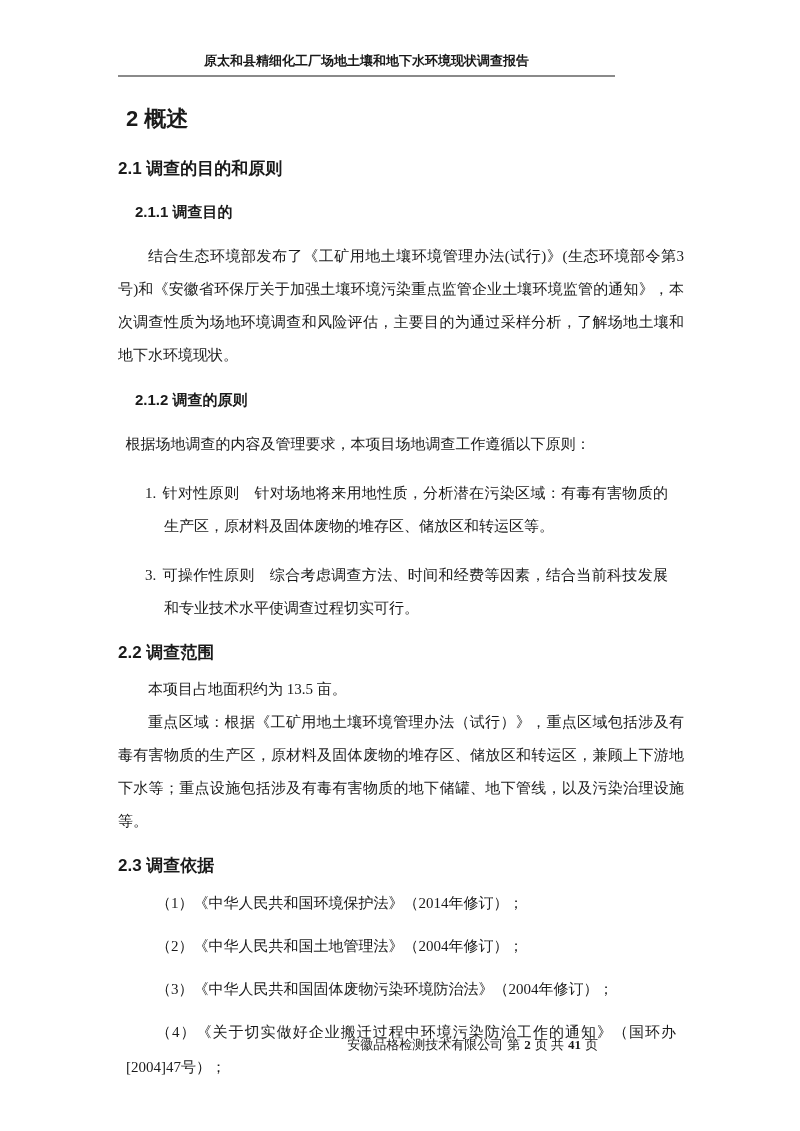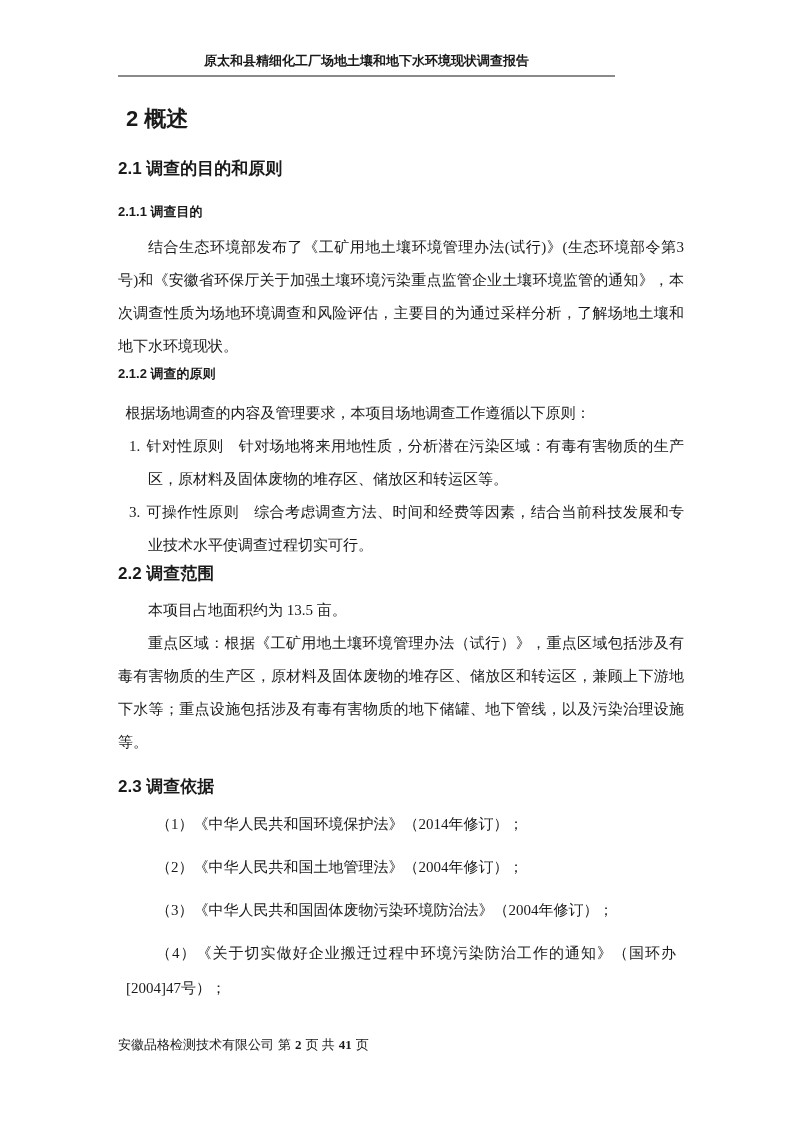--- a/index.html
+++ b/index.html
@@ -26,48 +26,48 @@
     font-weight:bold;font-size:22px;line-height:28px;
     margin:10px 0 0 8px;
   }
   .h2{
     font-family:"Liberation Sans","DejaVu Sans",sans-serif;
     font-weight:bold;font-size:17px;line-height:24px;
     margin:0;
   }
   .h3{
     font-family:"Liberation Sans","DejaVu Sans",sans-serif;
-    font-weight:bold;font-size:13px;line-height:22px;
-    margin:0;
+    font-weight:bold;font-size:15px;line-height:22px;
+    margin:17px;
   }
   .mt24{margin-top:24px;}
   .mt20{margin-top:20px;}
   .mt12{margin-top:12px;}
   .mt8{margin-top:8px;}
   .mt4{margin-top:16px;}
   .mt6{margin-top:6px;}
   p{
     margin:0;
     font-size:15px;line-height:33px;
     text-align:justify;
   }
   p.indent{text-indent:2em;}
   p.small-indent{text-indent:0.5em;}
   .oli{
     padding-left:30px;
     text-indent:-19px;
     text-align:justify;
     font-size:15px;line-height:33px;
-    margin:0;
+    margin:16px;
   }
   .oli .num{padding-right:6px;}
   .refs p{line-height:35px;text-indent:2em;margin:8px;}
   .footer{
     position:absolute;left:118px;right:134px;top:1036px;
-    display:flex;justify-content:flex-start;align-items:baseline;
+    display:flex;justify-content:flex-end;align-items:baseline;
     font-size:13px;line-height:18px;
   }
   .pageinfo span{margin-left:4px;}
   .pageinfo .num{font-weight:bold;}
 </style>
 </head>
 <body>
 
 <div class="page">
 

